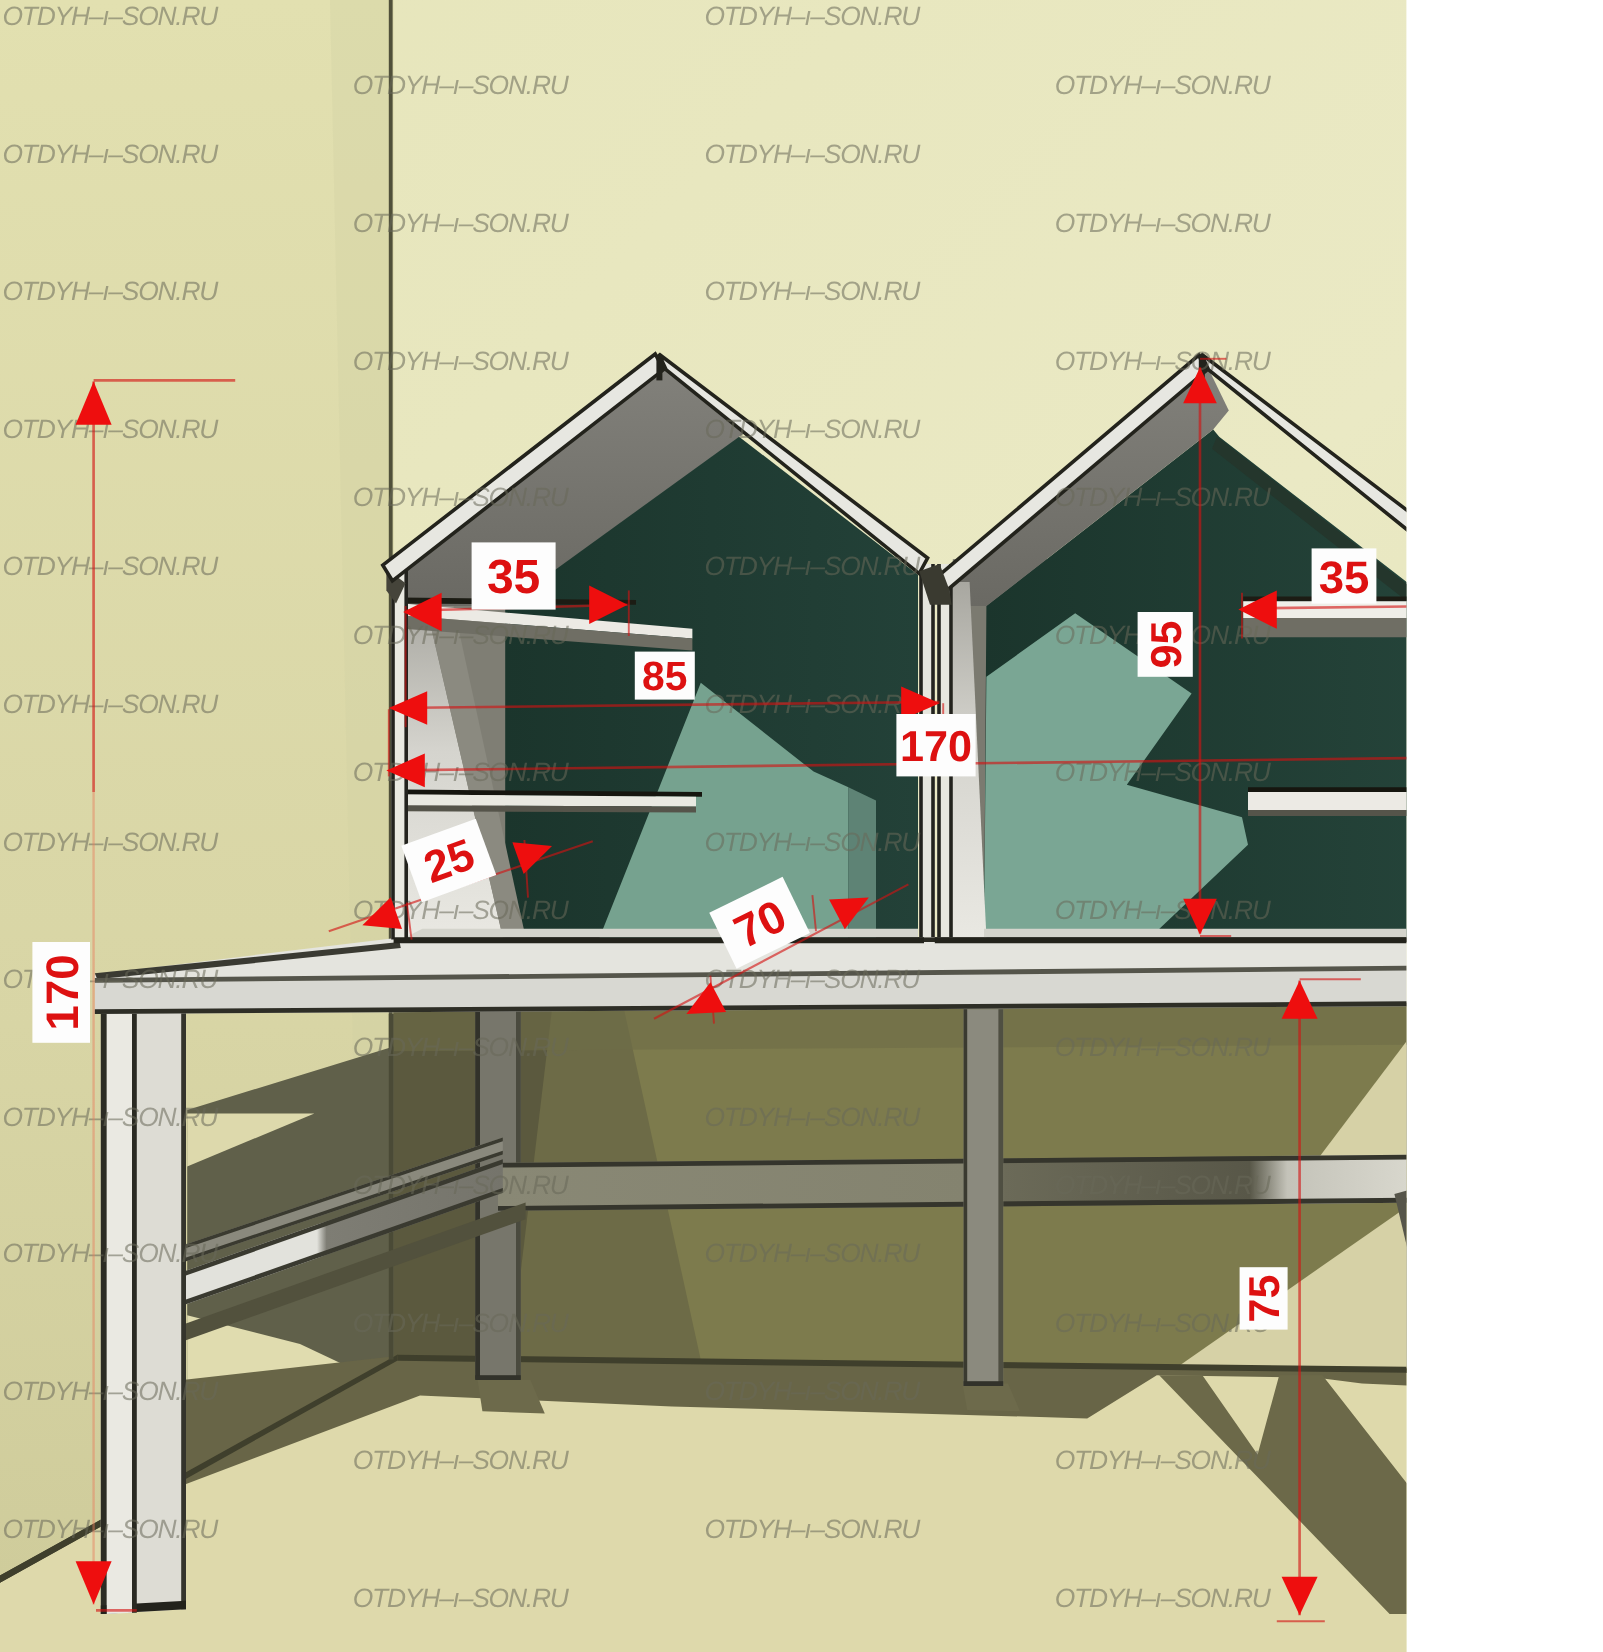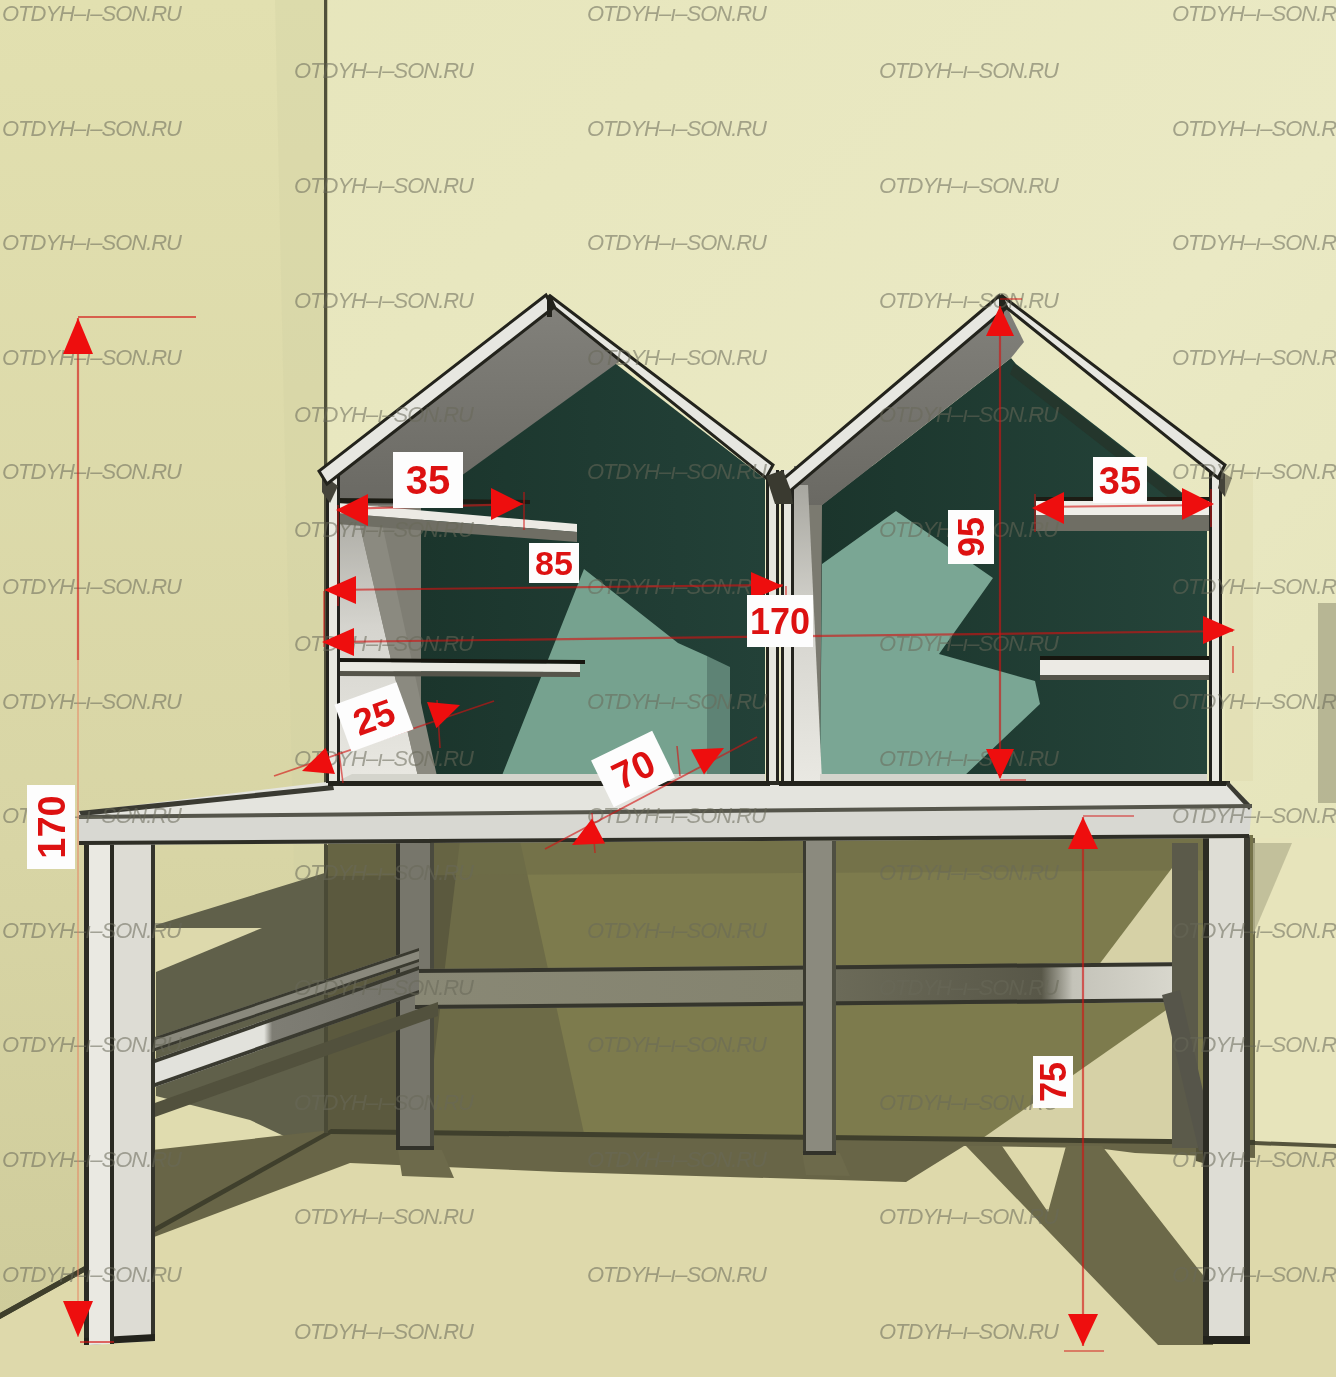--- a/index.html
+++ b/index.html
@@ -1,16 +1,16 @@
 <!DOCTYPE html>
 <html><head>
 <meta charset="utf-8">
 <style>
   html,body{margin:0;padding:0;background:#fff;}
-  #scene{width:1336px;height:1377px;position:relative;overflow:hidden;text-align:right;}
+  #scene{width:1172px;height:1377px;position:relative;overflow:hidden;text-align:right;}
   svg{display:block;}
   text{font-family:"Liberation Sans", sans-serif;}
 </style>
 </head>
 <body>
 <div id="scene">
 <svg width="1336" height="1377" viewBox="0 0 1336 1377" xmlns="http://www.w3.org/2000/svg">
 <defs>
   <linearGradient id="backwall" x1="0" y1="0" x2="1" y2="1">
     <stop offset="0" stop-color="#e6e5ba"></stop>

